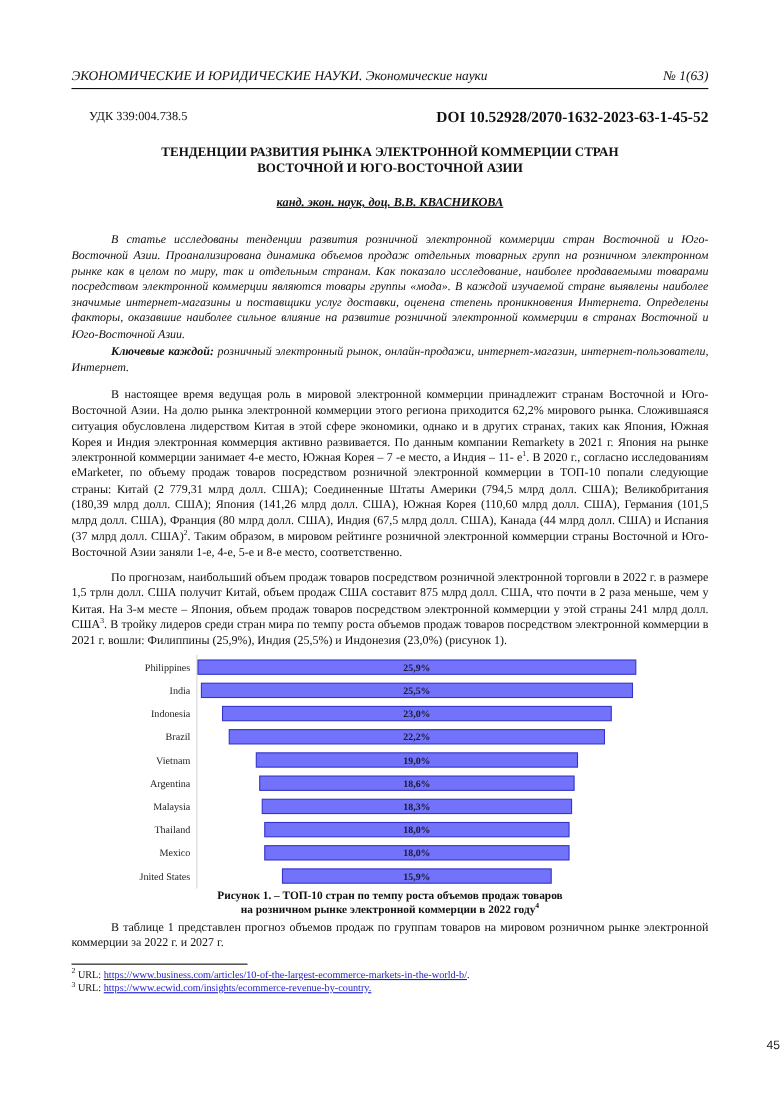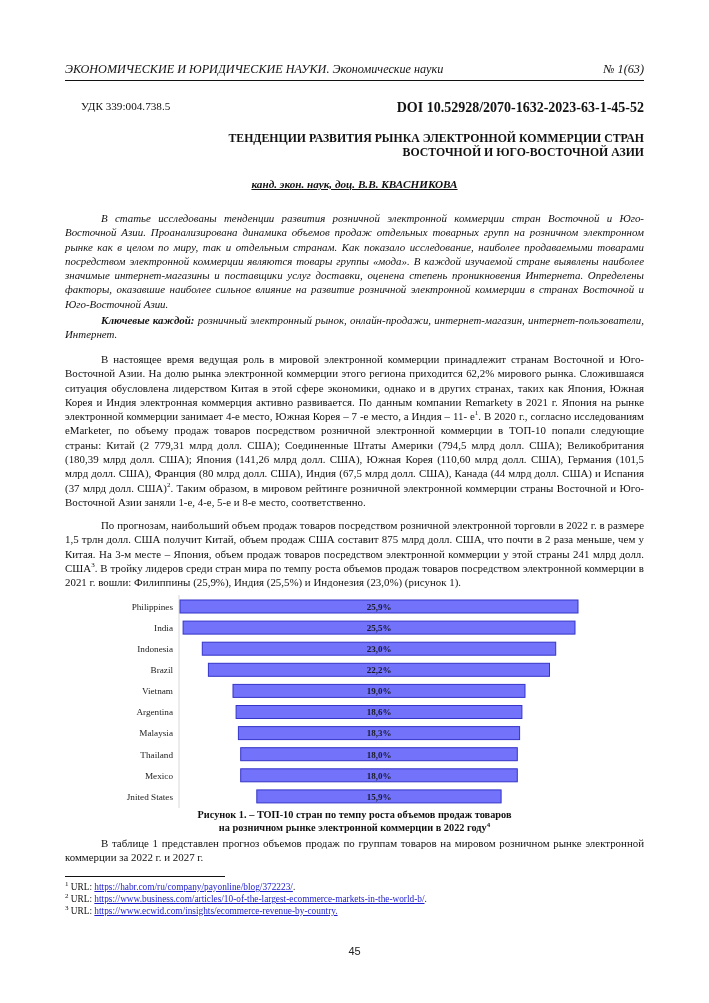--- a/index.html
+++ b/index.html
@@ -4,38 +4,38 @@
 <style>
   html, body { margin: 0; padding: 0; background: #ffffff; }
   body { width: 709px; height: 1003px; position: relative; overflow: hidden;
          font-family: "Liberation Serif", serif; color: #111; }
   .abs { position: absolute; }
   .header { left: 65px; top: 62px; width: 579px; font-size: 12.2px; font-style: italic; }
   .header .right { position: absolute; right: 0; top: 0; }
   .header-rule { left: 65px; top: 80px; width: 579px; height: 0; border-top: 1px solid #111; }
   .udk { left: 81px; top: 100px; font-size: 11.2px; font-weight: normal; }
   .doi { right: 65px; top: 100px; font-size: 14px; font-weight: bold; }
-  .title { left: 65px; width: 579px; top: 131px; font-size: 11.8px; font-weight: bold; text-align: right; line-height: 14px; }
+  .title { left: 65px; width: 579px; top: 131px; font-size: 11.8px; font-weight: bold; text-align: center; line-height: 14px; }
   .author { left: 65px; width: 579px; top: 177px; font-size: 11.2px; font-weight: bold; font-style: italic; text-align: center; line-height: 15px; text-decoration: underline; }
   .para { left: 65px; width: 579px; font-size: 10.9px; line-height: 14.3px; text-align: justify; }
   .para.ital { font-style: italic; }
   .para .first { display: inline-block; width: 36px; }
   .kw-label { font-weight: bold; }
   sup { font-size: 7px; line-height: 0; vertical-align: super; }
 
   .chart { left: 110px; top: 595px; width: 480px; height: 213px; }
   .chart svg { position: absolute; left: 0; top: 0; }
   .cat-label { font-family: "Liberation Serif", serif; font-size: 9.2px; fill: #222; }
   .val-label { font-family: "Liberation Serif", serif; font-size: 9px; font-weight: bold; fill: #1a1a2a; }
 
   .caption { left: 65px; width: 579px; top: 808px; font-size: 10.3px; font-weight: bold; text-align: center; line-height: 13px; }
   .fn-rule { left: 65px; top: 876px; width: 160px; border-top: 1px solid #111; }
   .footnotes { left: 65px; top: 881px; font-size: 9.3px; line-height: 12px; }
   .footnotes a { color: #1a1acc; text-decoration: underline; }
-  .page-num { left: 0; width: 709px; top: 945px; text-align: center; font-size: 11px; font-family: "Liberation Sans", sans-serif; color: #222; }
+  .page-num { left: 0; width: 709px; top: 945px; text-align: right; font-size: 11px; font-family: "Liberation Sans", sans-serif; color: #222; }
 </style>
 </head>
 <body>
 
 <div class="abs header">
   <span>ЭКОНОМИЧЕСКИЕ И ЮРИДИЧЕСКИЕ НАУКИ.</span><span> Экономические науки</span>
   <span class="right">№ 1(63)</span>
 </div>
 <div class="abs header-rule"></div>
 
@@ -109,18 +109,17 @@
   <div>Рисунок 1. – ТОП-10 стран по темпу роста объемов продаж товаров</div>
   <div><span>на розничном рынке электронной коммерции в 2022 году</span><sup>4</sup></div>
 </div>
 
 <div class="abs para" style="top:836px;">
   <span class="first"></span><span>В таблице 1 представлен прогноз объемов продаж по группам товаров на мировом розничном рынке электронной коммерции за 2022 г. и 2027 г.</span>
 </div>
 
 <div class="abs fn-rule"></div>
 <div class="abs footnotes">
-  <div><sup>1</sup><span> URL: </span><a>https://habr.com/ru/company/payonline/blog/372223/</a><span>.</span></div>
   <div><sup>2</sup><span> URL: </span><a>https://www.business.com/articles/10-of-the-largest-ecommerce-markets-in-the-world-b/</a><span>.</span></div>
   <div><sup>3</sup><span> URL: </span><a>https://www.ecwid.com/insights/ecommerce-revenue-by-country.</a><span></span></div>
 </div>
 
 <div class="abs page-num">45</div>
 
 </body></html>

